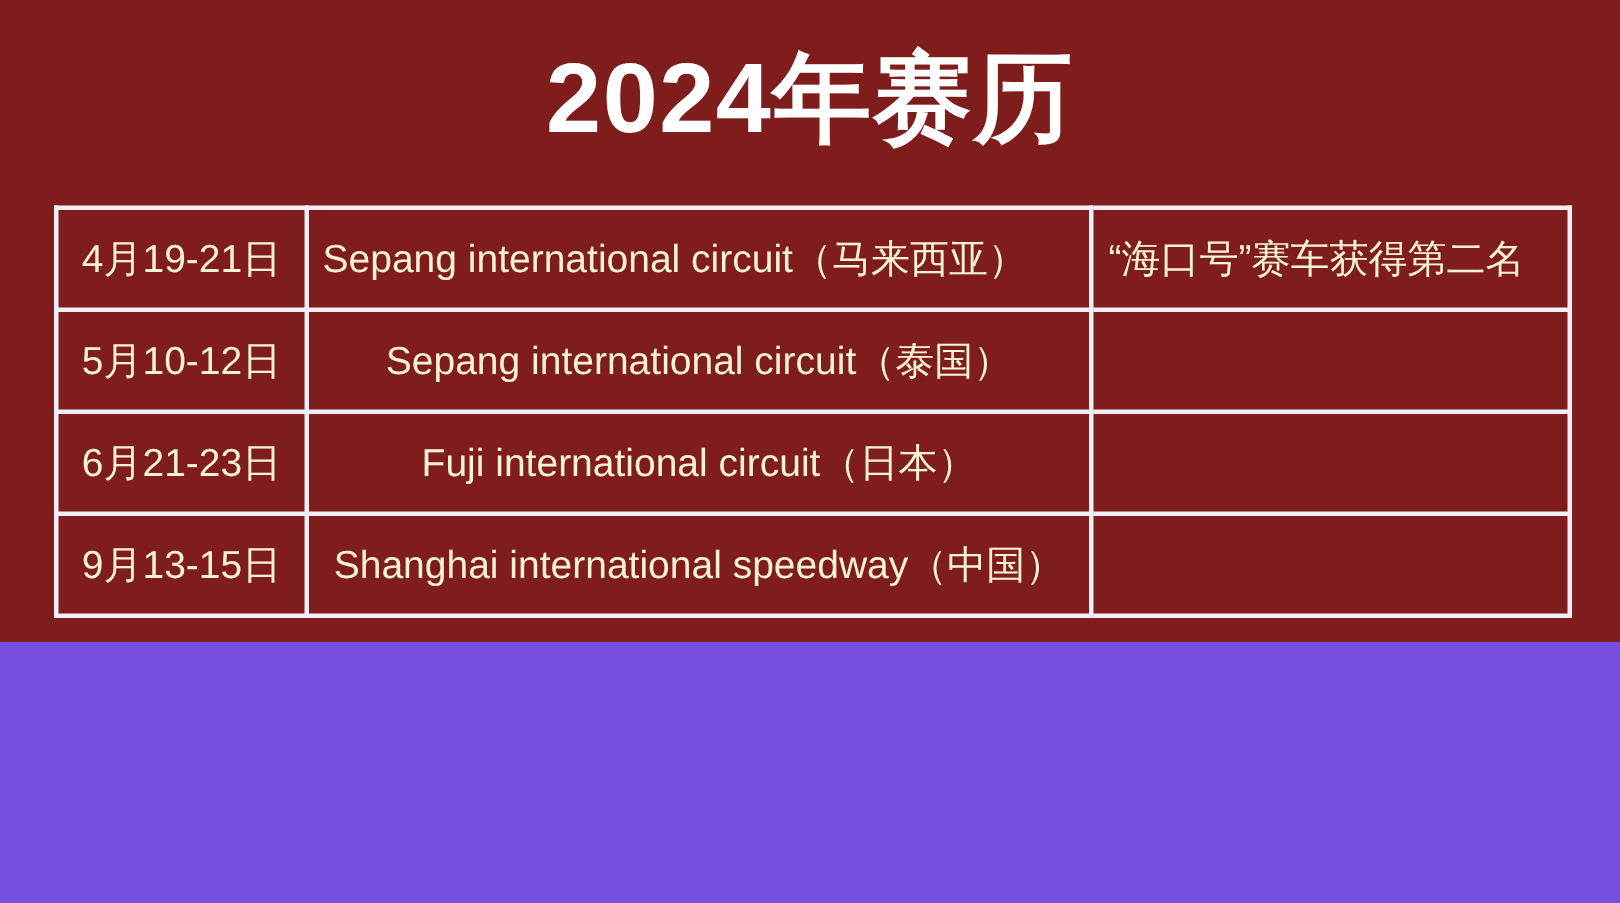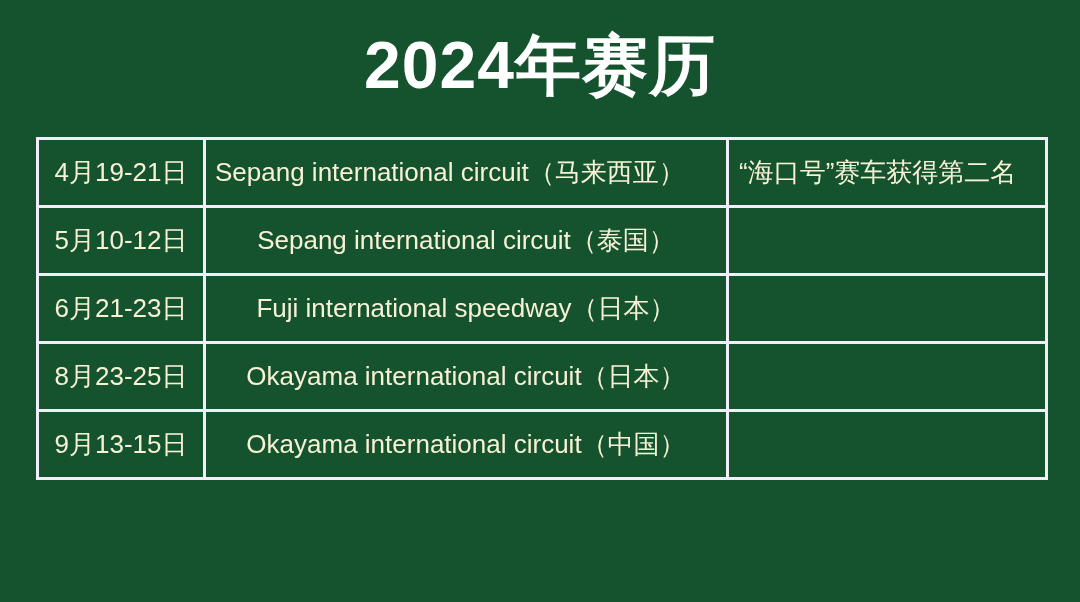--- a/index.html
+++ b/index.html
@@ -10,22 +10,22 @@
     width: 1080px;
     height: 602px;
     background: #7650DC;
     font-family: "Liberation Sans", "DejaVu Sans", sans-serif;
     overflow: hidden;
   }
 
   .slide {
     position: relative;
     width: 1080px;
-    height: 602px;
-    background: #14532d;
+    height: 428px;
+    background: #7f1d1d;
     box-sizing: border-box;
   }
 
   .title {
     position: absolute;
     left: 0;
     top: 28px;
     width: 1080px;
     text-align: center;
     color: #FFFFFF;
@@ -95,29 +95,24 @@
         <td class="col-circuit long">Sepang international circuit（马来西亚）</td>
         <td class="col-note">“海口号”赛车获得第二名</td>
       </tr>
       <tr>
         <td class="col-date">5月10-12日</td>
         <td class="col-circuit">Sepang international circuit（泰国）</td>
         <td class="col-note"></td>
       </tr>
       <tr>
         <td class="col-date">6月21-23日</td>
-        <td class="col-circuit">Fuji international speedway（日本）</td>
-        <td class="col-note"></td>
-      </tr>
-      <tr>
-        <td class="col-date">8月23-25日</td>
-        <td class="col-circuit">Okayama international circuit（日本）</td>
+        <td class="col-circuit">Fuji international circuit（日本）</td>
         <td class="col-note"></td>
       </tr>
       <tr>
         <td class="col-date">9月13-15日</td>
-        <td class="col-circuit">Okayama international circuit（中国）</td>
+        <td class="col-circuit">Shanghai international speedway（中国）</td>
         <td class="col-note"></td>
       </tr>
     </tbody>
   </table>
 
 </div>
 
 </body></html>

